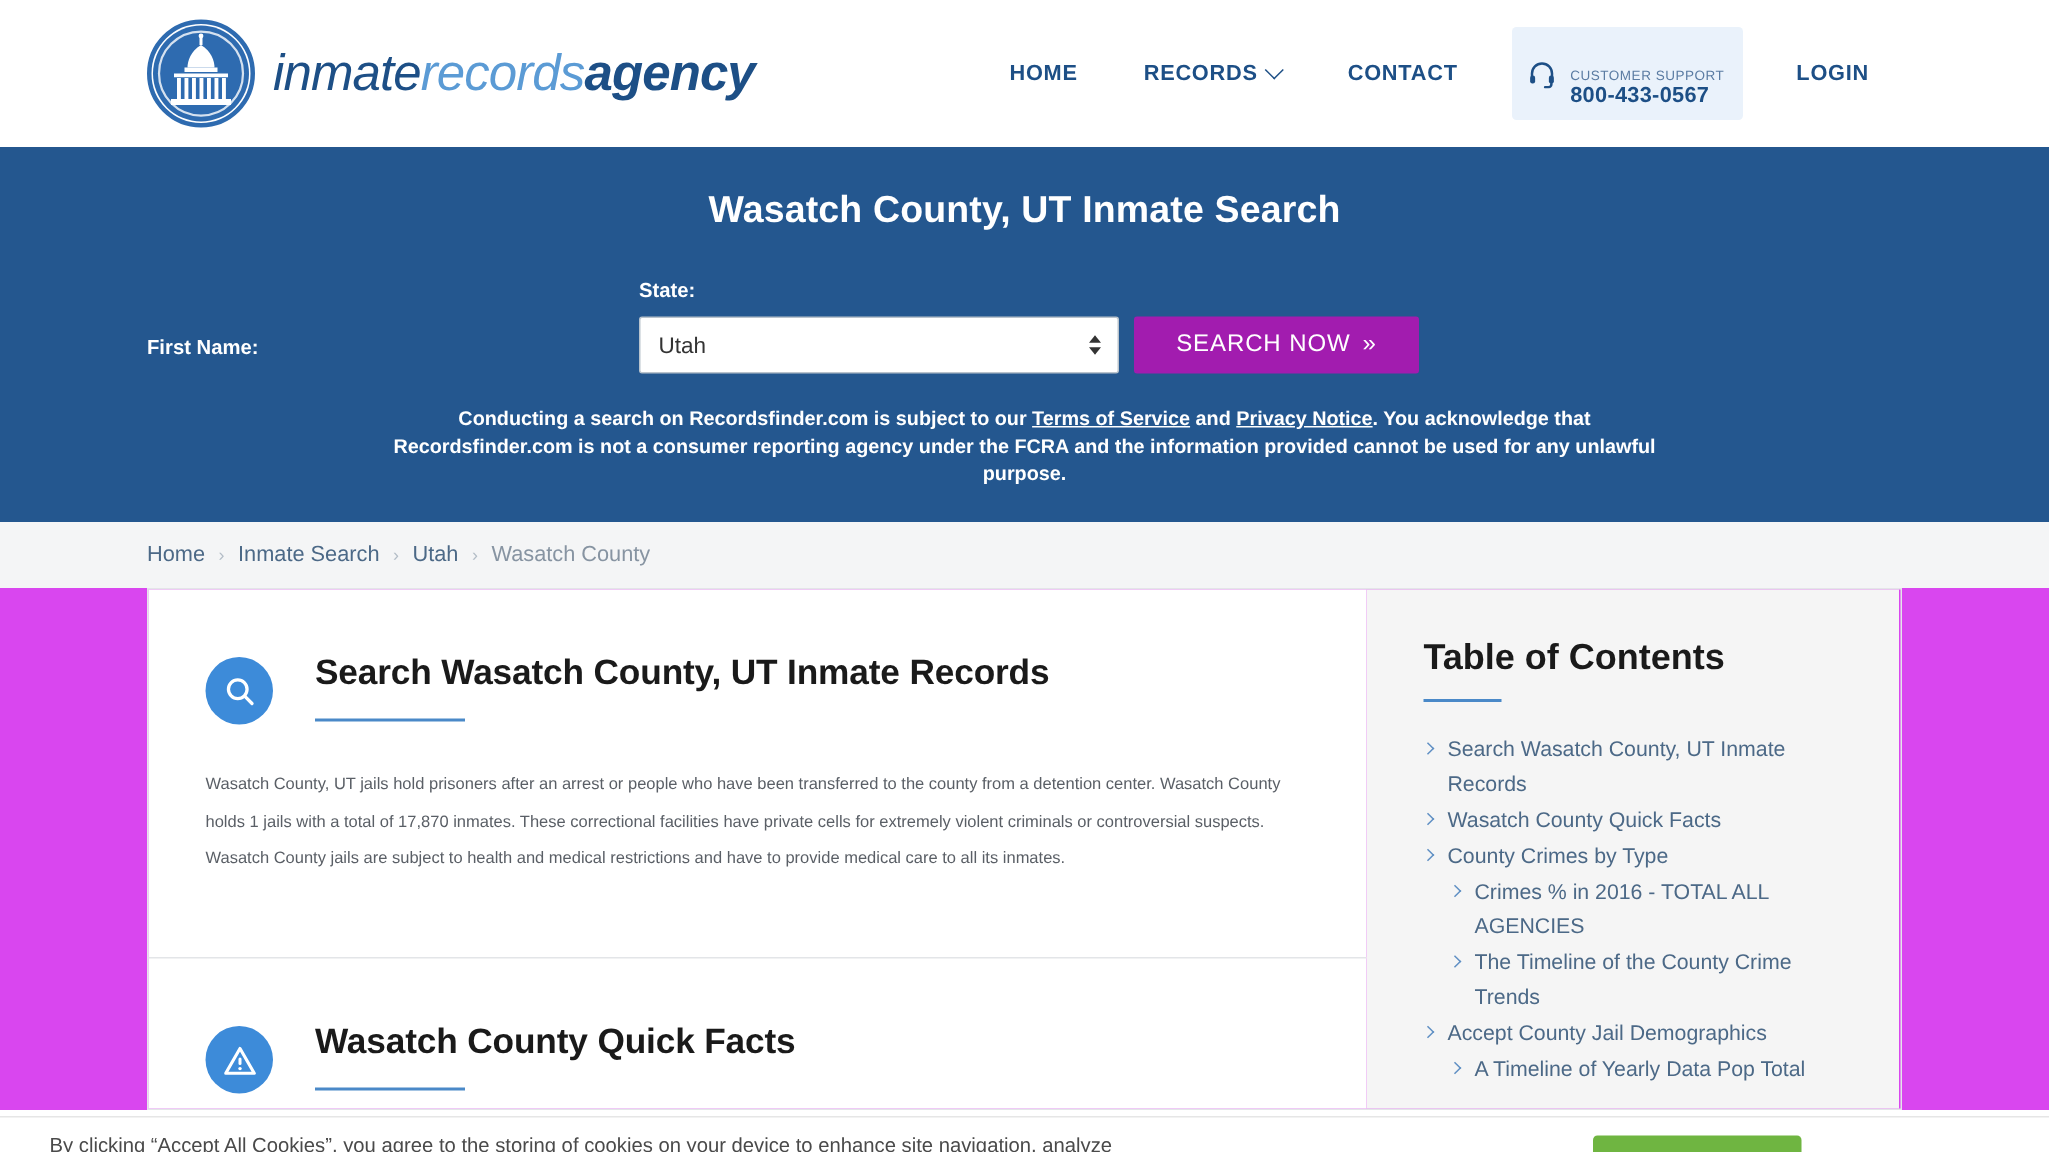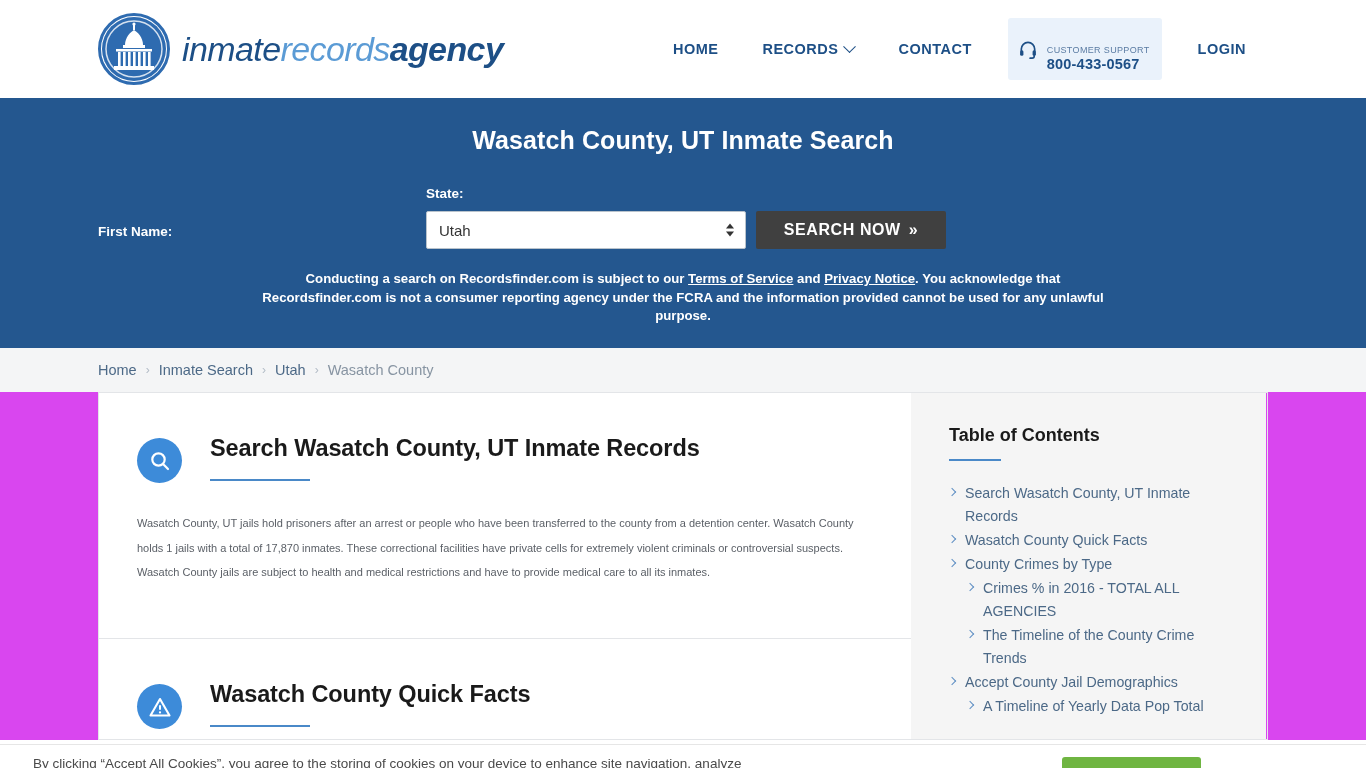--- a/index.html
+++ b/index.html
@@ -147,25 +147,25 @@
     width: 0; height: 0;
     border-left: 4.5px solid transparent;
     border-right: 4.5px solid transparent;
   }
   .spin .up { border-bottom: 5px solid #333; }
   .spin .dn { border-top: 5px solid #333; }
   .search-btn {
     margin-left: 10px;
     height: 38px;
     width: 190px;
-    background: #404040;
+    background: #a21caf;
     color: #ffffff;
     border: none;
     font-size: 16px;
-    font-weight: 700;
+    font-weight: 400;
     letter-spacing: 0.6px;
     font-family: "Liberation Sans", sans-serif;
     cursor: pointer;
     border-radius: 2px;
     display: flex; align-items: center; justify-content: center; gap: 8px; text-align: right;
   }
   .disclaimer {
     margin: 21px auto 0;
     width: 846px;
     text-align: center;
@@ -238,21 +238,21 @@
     line-height: 24.5px;
     color: #5a5f66;
   }
 
   .side-col {
     width: 355px;
     background: #f5f5f5;
     padding: 32px 26px 0 38px;
   }
   .toc-title {
-    font-size: 18px;
+    font-size: 24px;
     font-weight: 700;
     color: #1a1a1a;
   }
   .toc-rule {
     width: 52px; height: 2px;
     background: #4a89c8;
     margin-top: 13px;
   }
   .toc-list { margin-top: 21px; }
   .toc-item {

